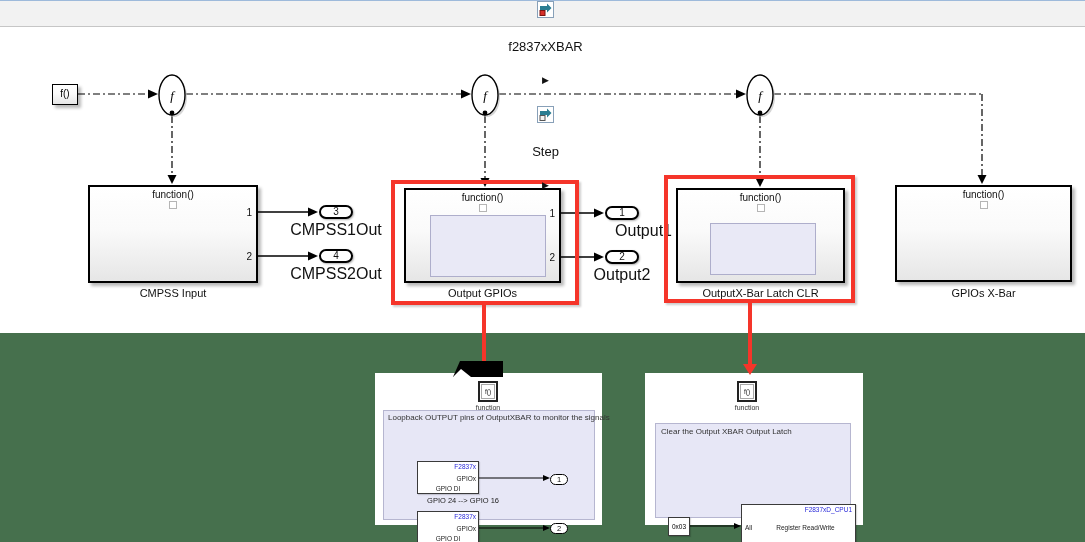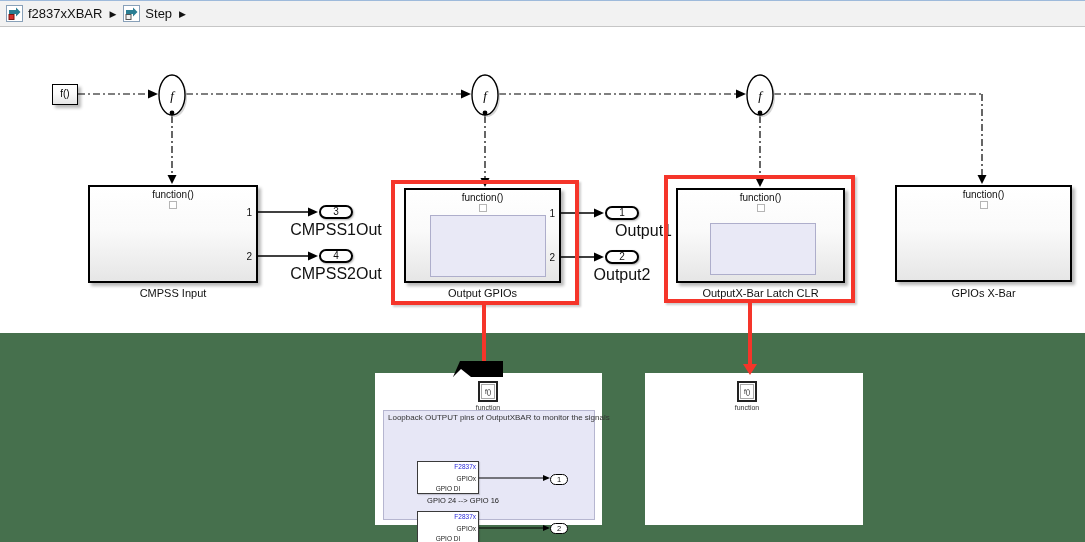--- a/index.html
+++ b/index.html
@@ -2,21 +2,21 @@
 <html><head>
 <meta charset="utf-8">
 <style>
   * { margin:0; padding:0; box-sizing:border-box; }
   body { font-family:"Liberation Sans", sans-serif; background:#fff; }
   #root { position:relative; width:1085px; height:542px; overflow:hidden; background:#fff; }
 
   
   .titlebar { position:absolute; left:0; top:0; width:1085px; height:27px; background:#f2f2f2;
               border-top:1px solid #9ebadb; border-bottom:1px solid #c6c6c6;
-              display:flex; align-items:center; gap:5px; padding-left:6px; z-index:6; }
+              display:flex; align-items:center; gap:21px; padding-left:6px; z-index:6;flex-direction:column; }
   .crumb-label { font-size:13px; color:#111; }
   .crumb-sep { font-size:9px; color:#111; margin:0 2px; }
   .crumb-icon { width:17px; height:17px; background:#fff; border:1px solid #88a0b8; display:inline-block; }
 
   .green-region { position:absolute; left:0; top:333px; width:1085px; height:209px; z-index:0; }
 
   .wiring { position:absolute; left:0; top:0; z-index:1; pointer-events:none; }
   .overlay { position:absolute; left:0; top:0; z-index:5; pointer-events:none; }
 
   
@@ -249,20 +249,35 @@
         <polygon points="166,117 159,114 159,120" fill="#000"></polygon>
       </svg>
     </div>
   </div>
 
   <div class="panel" style="left:645px; top:373px; width:218px; height:152px;">
     <div class="f-icon" style="left:92px; top:8px;">
       <div class="f-icon-inner">f()</div>
     </div>
     <div class="f-label" style="left:72px; top:31px; width:60px;">function</div>
+    <div class="note-region" style="left:10px; top:50px; width:196px; height:95px;">
+      <div class="note-text" style="left:5px; top:3px;">Clear the Output XBAR Output Latch</div>
+      <div class="mini-block" style="left:12px; top:93px; width:22px; height:19px; text-align:center; font-size:6.5px; line-height:17px;">0x03</div>
+      <div class="mini-block" style="left:85px; top:80px; width:115px; height:47px;">
+        <span class="tiny chip" style="right:3px; top:1px;">F2837xD_CPU1</span>
+        <span class="tiny" style="left:3px; top:19px;">All</span>
+        <span class="tiny" style="left:14px; right:0; top:19px; text-align:center;">Register Read/Write</span>
+        <span class="tiny" style="left:0; right:0; bottom:2px; text-align:center;">OutputXbarRegs.OUTPUTLATCHCLR</span>
+      </div>
+
+      <svg width="196" height="145" style="position:absolute; left:0; top:0;">
+        <line x1="34" y1="102" x2="78" y2="102" stroke="#000" stroke-width="1"></line>
+        <polygon points="85,102 78,99 78,105" fill="#000"></polygon>
+      </svg>
+    </div>
   </div>
 
   <svg class="overlay" width="1085" height="542">
     <g>
       <line x1="484" y1="305" x2="484" y2="366" stroke="#f5352a" stroke-width="4"></line>
       <polygon points="484,375 477,364 491,364" fill="#f5352a"></polygon>
     </g>
     <g>
       <line x1="750" y1="303" x2="750" y2="366" stroke="#f5352a" stroke-width="4"></line>
       <polygon points="750,375 743,364 757,364" fill="#f5352a"></polygon>

